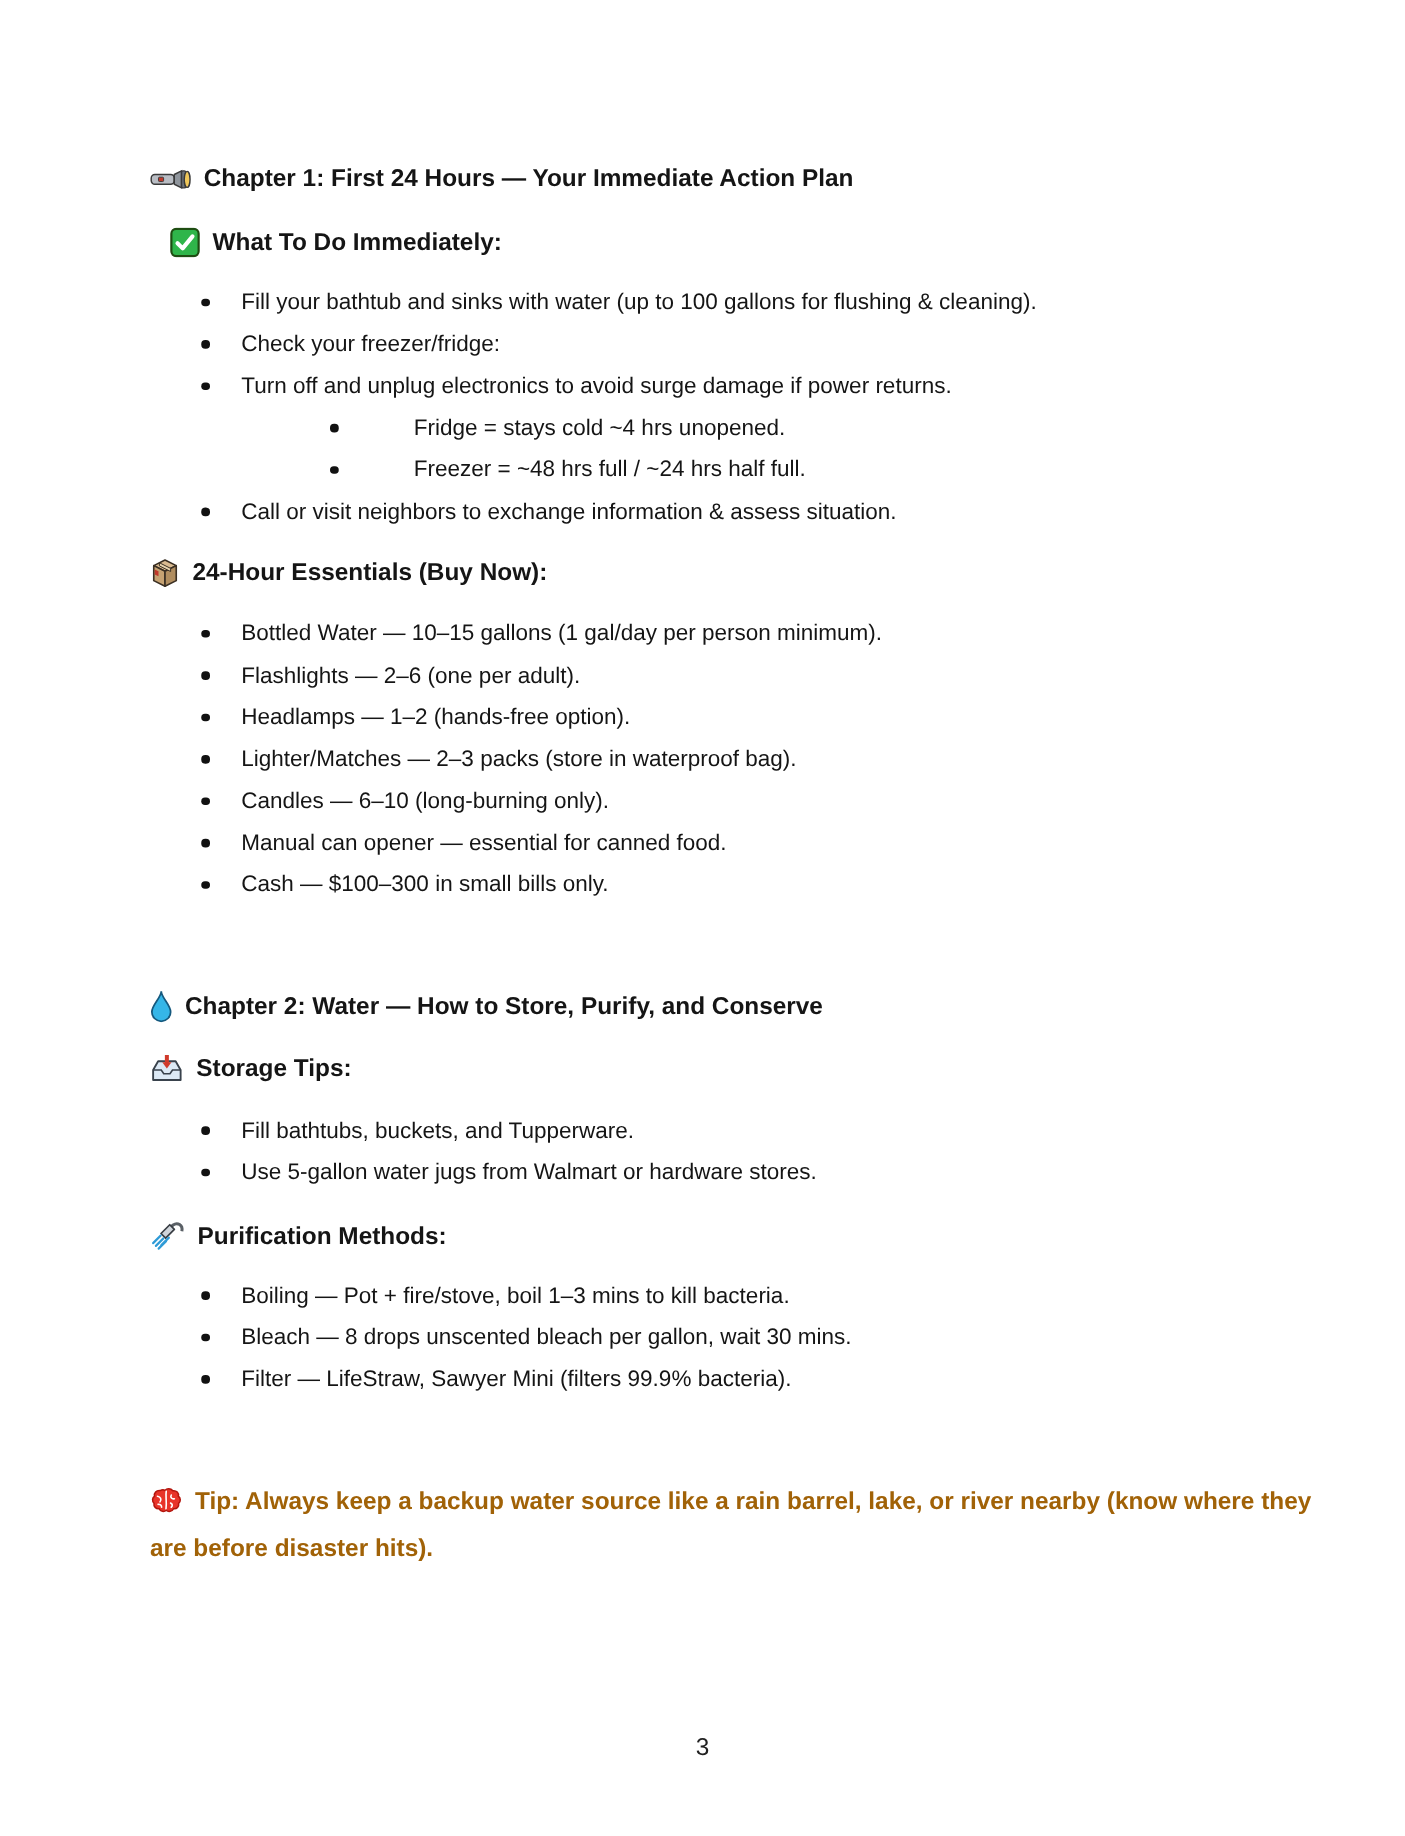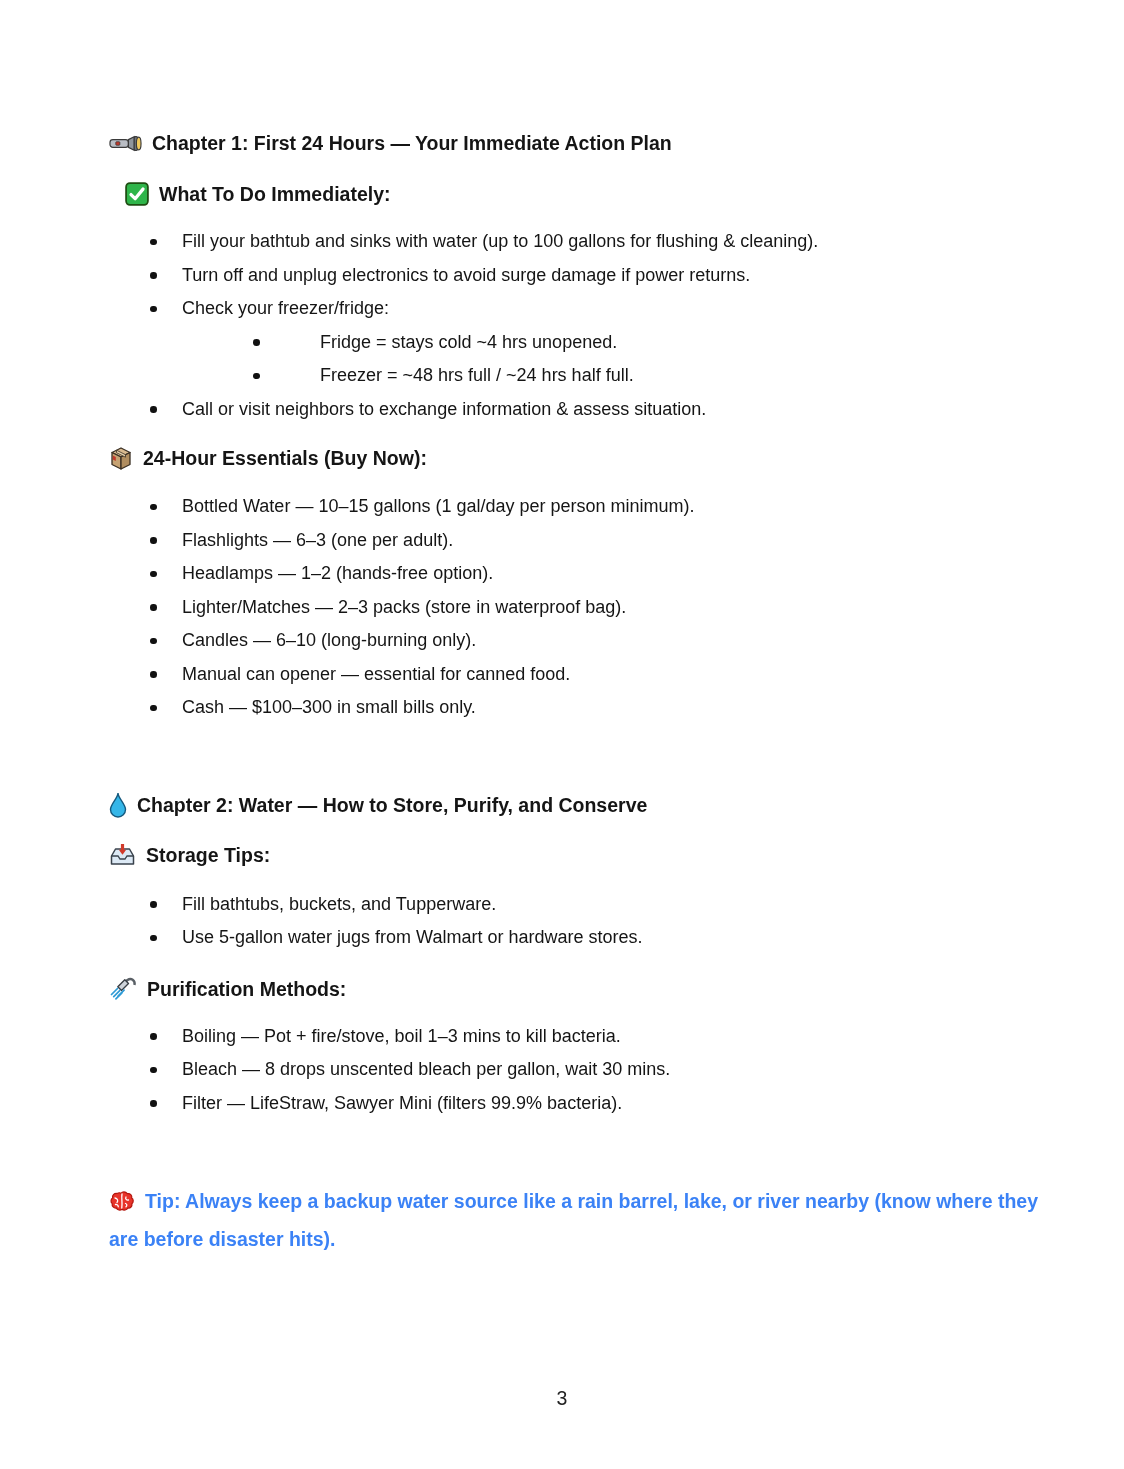--- a/index.html
+++ b/index.html
@@ -5,21 +5,21 @@
   html,body { margin:0; padding:0; background:#ffffff; }
   .page {
     position:relative;
     width:1124px; height:1469px;
     background:#ffffff;
     font-family:"Liberation Sans", sans-serif;
     color:#151515;
     overflow:hidden;
   }
   .content {
-    position:absolute; left:109px; top:130px; width:940px;
+    position:absolute; left:120px; top:130px; width:940px;
   }
   .h-row {
     display:flex; align-items:center; gap:10px;
     font-weight:bold; font-size:19.5px; line-height:26px;
     white-space:nowrap;
   }
   .h-row .icon { flex:0 0 auto; display:inline-flex; align-items:center; }
   .h-chapter1 { margin:0 0 25px 0; }
   .h-immediate { margin:0 0 18px 0;padding-left:16px; }
   .h-essentials { margin:19px 0 19px 0;align-items:center; }
@@ -38,21 +38,21 @@
     position:absolute; left:41px; top:13.5px;
     width:6.5px; height:6.5px; border-radius:50%;
     background:#111;
   }
   .li.sub { padding-left:211px; }
   .li.sub::before { left:144px; }
 
   .tip {
     margin-top:65px;
     font-size:19.5px; line-height:33px; font-weight:bold;
-    color:#3b82f6;
+    color:#a16207;
   }
   .tip .icon { display:inline-block; vertical-align:-5px; margin-right:9px; }
 
   .page-number {
     position:absolute; left:0; right:0; top:1387px;
     text-align:center; font-size:19.5px; color:#222;
   }
 </style>
 </head>
 <body>
@@ -78,43 +78,43 @@
         <svg width="24" height="24" viewBox="0 0 22 22">
           <rect x="1" y="1" width="20" height="20" rx="3.5" fill="#2fb54a" stroke="#1e4d12" stroke-width="1.6"></rect>
           <path d="M5.5 11.5 L9.3 15.3 L16.5 6.5" stroke="#ffffff" stroke-width="3" fill="none" stroke-linecap="round" stroke-linejoin="round"></path>
         </svg>
       </span>
       <span>What To Do Immediately:</span>
     </div>
 
     <div class="list">
       <div class="li"><span>Fill your bathtub and sinks with water (up to 100 gallons for flushing &amp; cleaning).</span></div>
+      <div class="li"><span>Check your freezer/fridge:</span></div>
       <div class="li"><span>Turn off and unplug electronics to avoid surge damage if power returns.</span></div>
-      <div class="li"><span>Check your freezer/fridge:</span></div>
       <div class="li sub"><span>Fridge = stays cold ~4 hrs unopened.</span></div>
       <div class="li sub"><span>Freezer = ~48 hrs full / ~24 hrs half full.</span></div>
       <div class="li"><span>Call or visit neighbors to exchange information &amp; assess situation.</span></div>
     </div>
 
     <div class="h-row h-essentials">
       <span class="icon">
         <svg width="24" height="26" viewBox="0 0 24 26">
           <path d="M3 7.5 L12 3 L21 7.5 L12 12 Z" fill="#d8b98f" stroke="#3a2f23" stroke-width="1.3" stroke-linejoin="round"></path>
           <path d="M3 7.5 L3 19.5 L12 24 L12 12 Z" fill="#c6a272" stroke="#3a2f23" stroke-width="1.3" stroke-linejoin="round"></path>
           <path d="M12 12 L21 7.5 L21 19.5 L12 24 Z" fill="#b08d5f" stroke="#3a2f23" stroke-width="1.3" stroke-linejoin="round"></path>
           <path d="M7.5 5.2 L16.5 9.7 L16.5 12.2 L7.5 7.7 Z" fill="#e6d2ae" stroke="#3a2f23" stroke-width="0.8"></path>
           <rect x="3.8" y="10.5" width="3" height="4" fill="#c0392b" transform="skewY(26)" transform-origin="3.8 10.5"></rect>
         </svg>
       </span>
       <span>24-Hour Essentials (Buy Now):</span>
     </div>
 
     <div class="list">
       <div class="li"><span>Bottled Water — 10–15 gallons (1 gal/day per person minimum).</span></div>
-      <div class="li"><span>Flashlights — 6–3 (one per adult).</span></div>
+      <div class="li"><span>Flashlights — 2–6 (one per adult).</span></div>
       <div class="li"><span>Headlamps — 1–2 (hands-free option).</span></div>
       <div class="li"><span>Lighter/Matches — 2–3 packs (store in waterproof bag).</span></div>
       <div class="li"><span>Candles — 6–10 (long-burning only).</span></div>
       <div class="li"><span>Manual can opener — essential for canned food.</span></div>
       <div class="li"><span>Cash — $100–300 in small bills only.</span></div>
     </div>
 
     <div class="h-row h-chapter2">
       <span class="icon">
         <svg width="18" height="26" viewBox="0 0 18 26">

